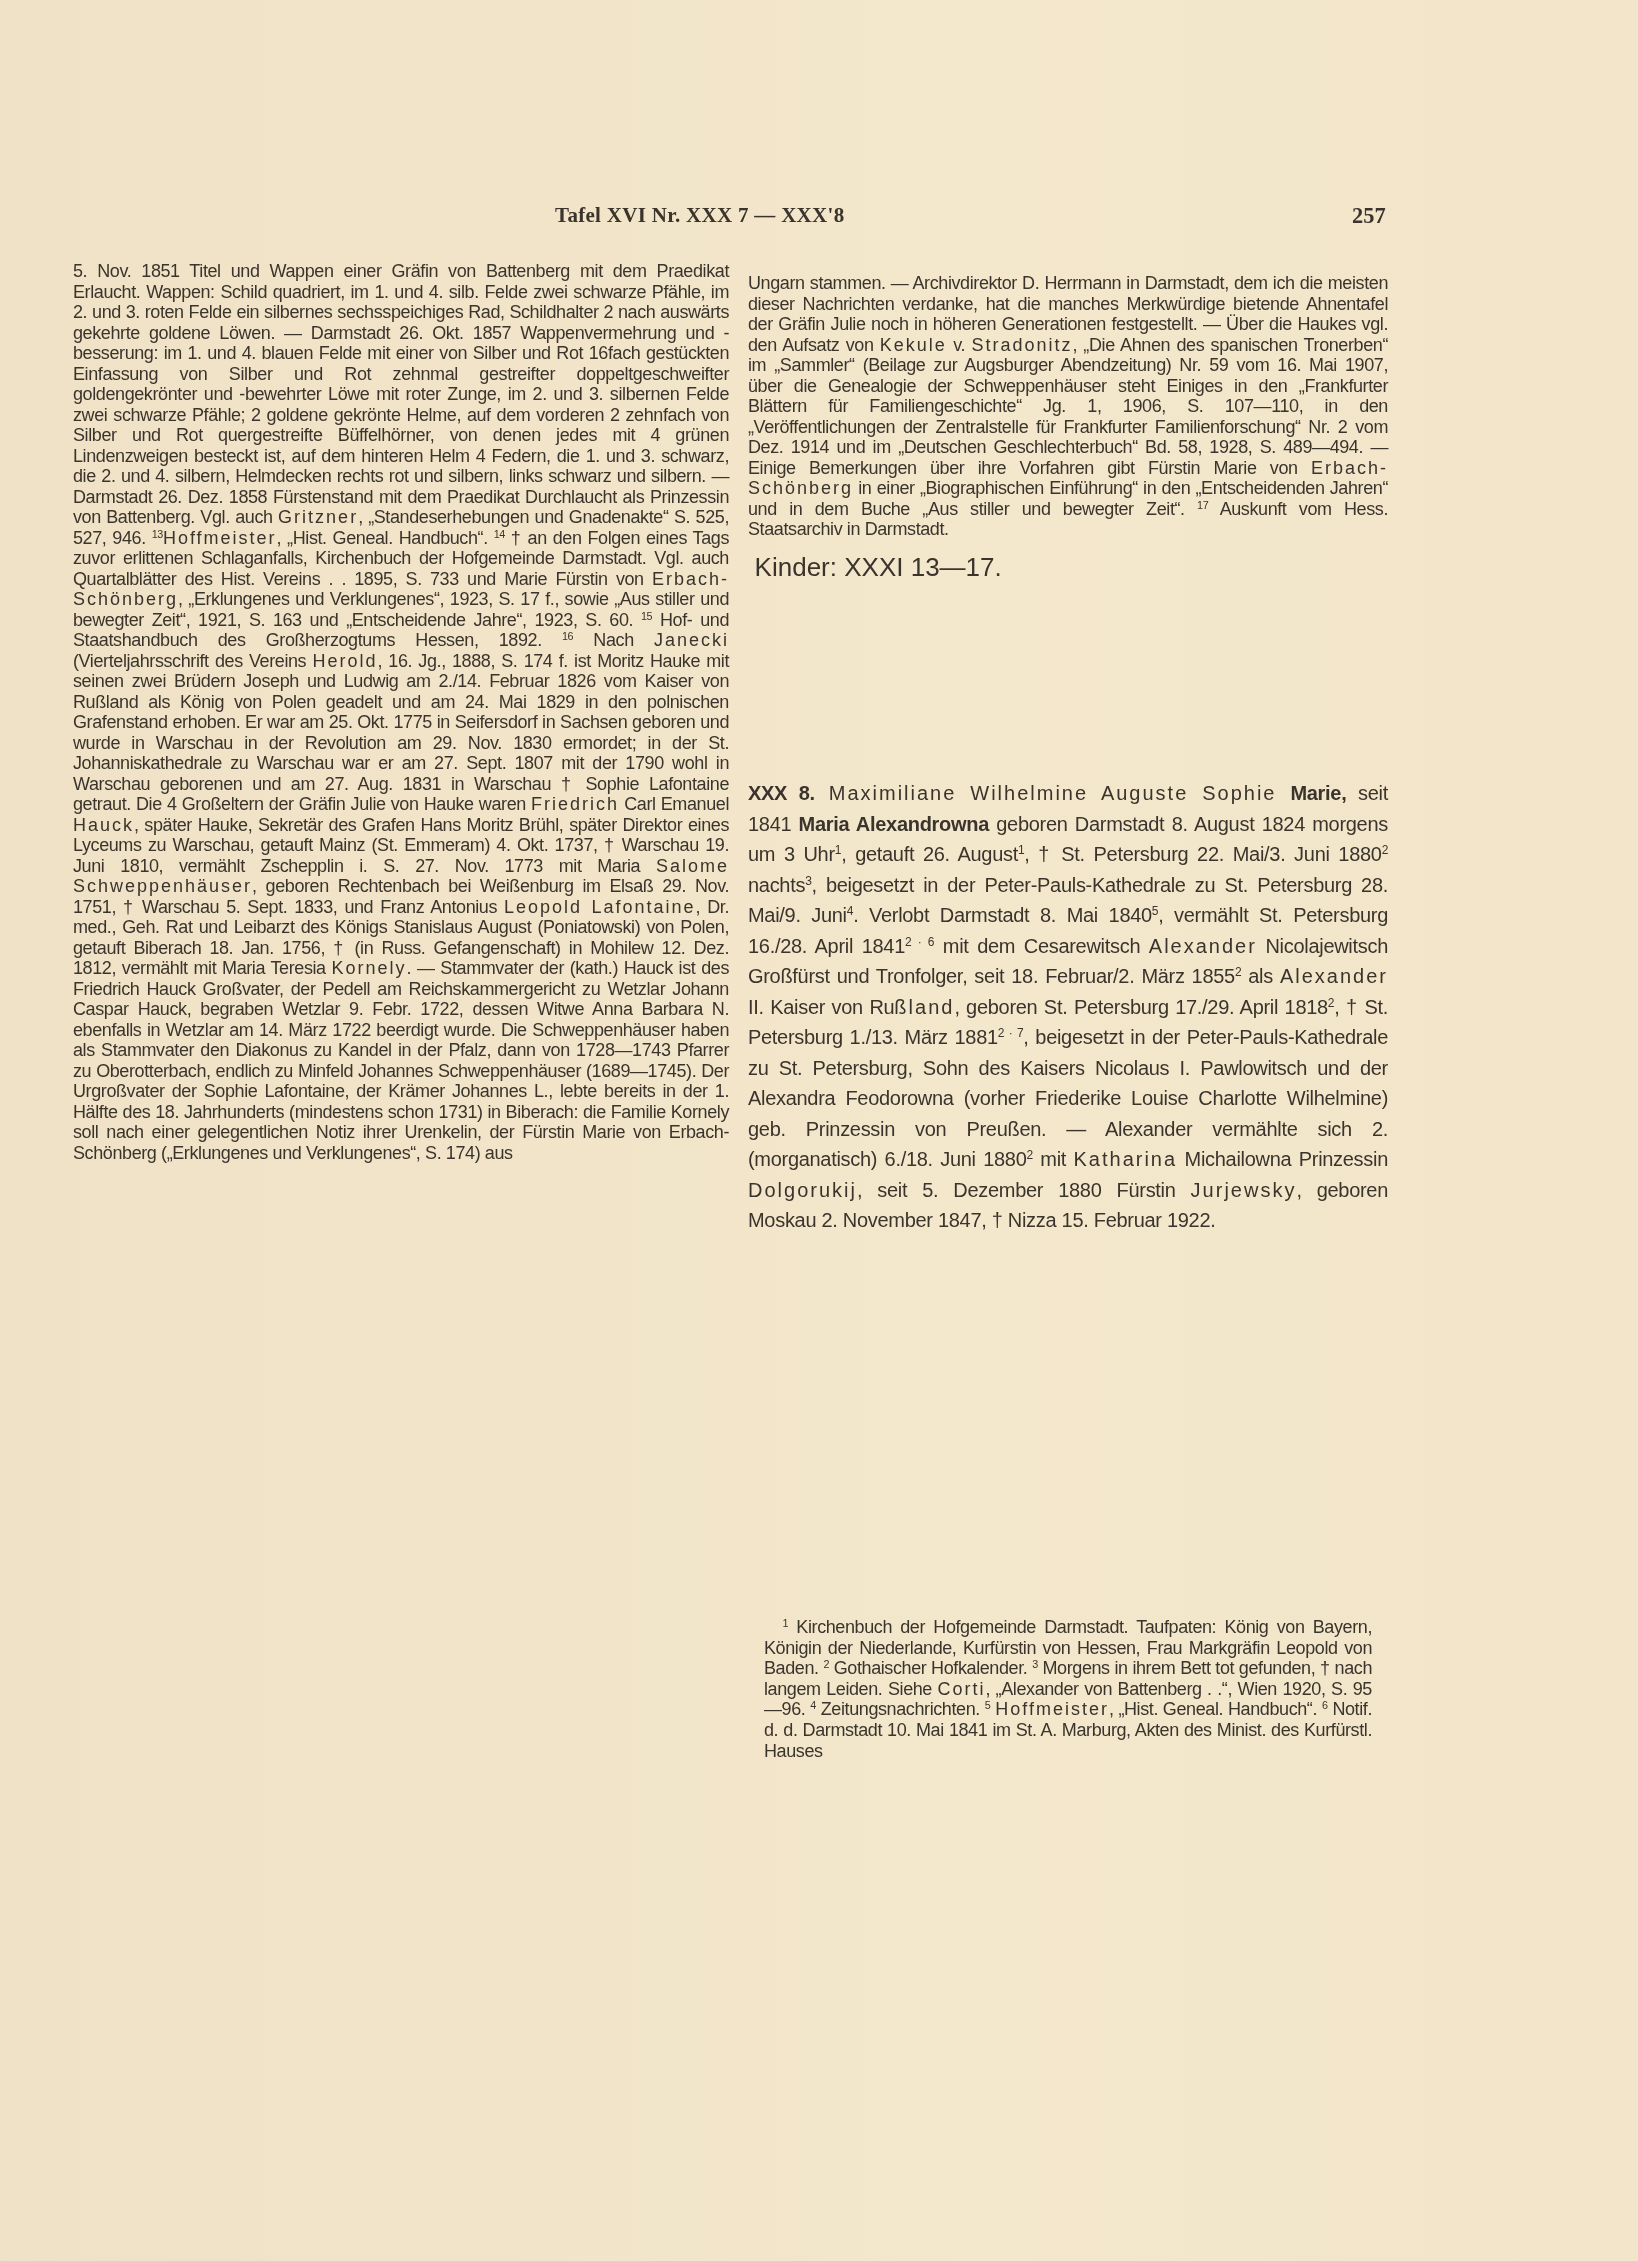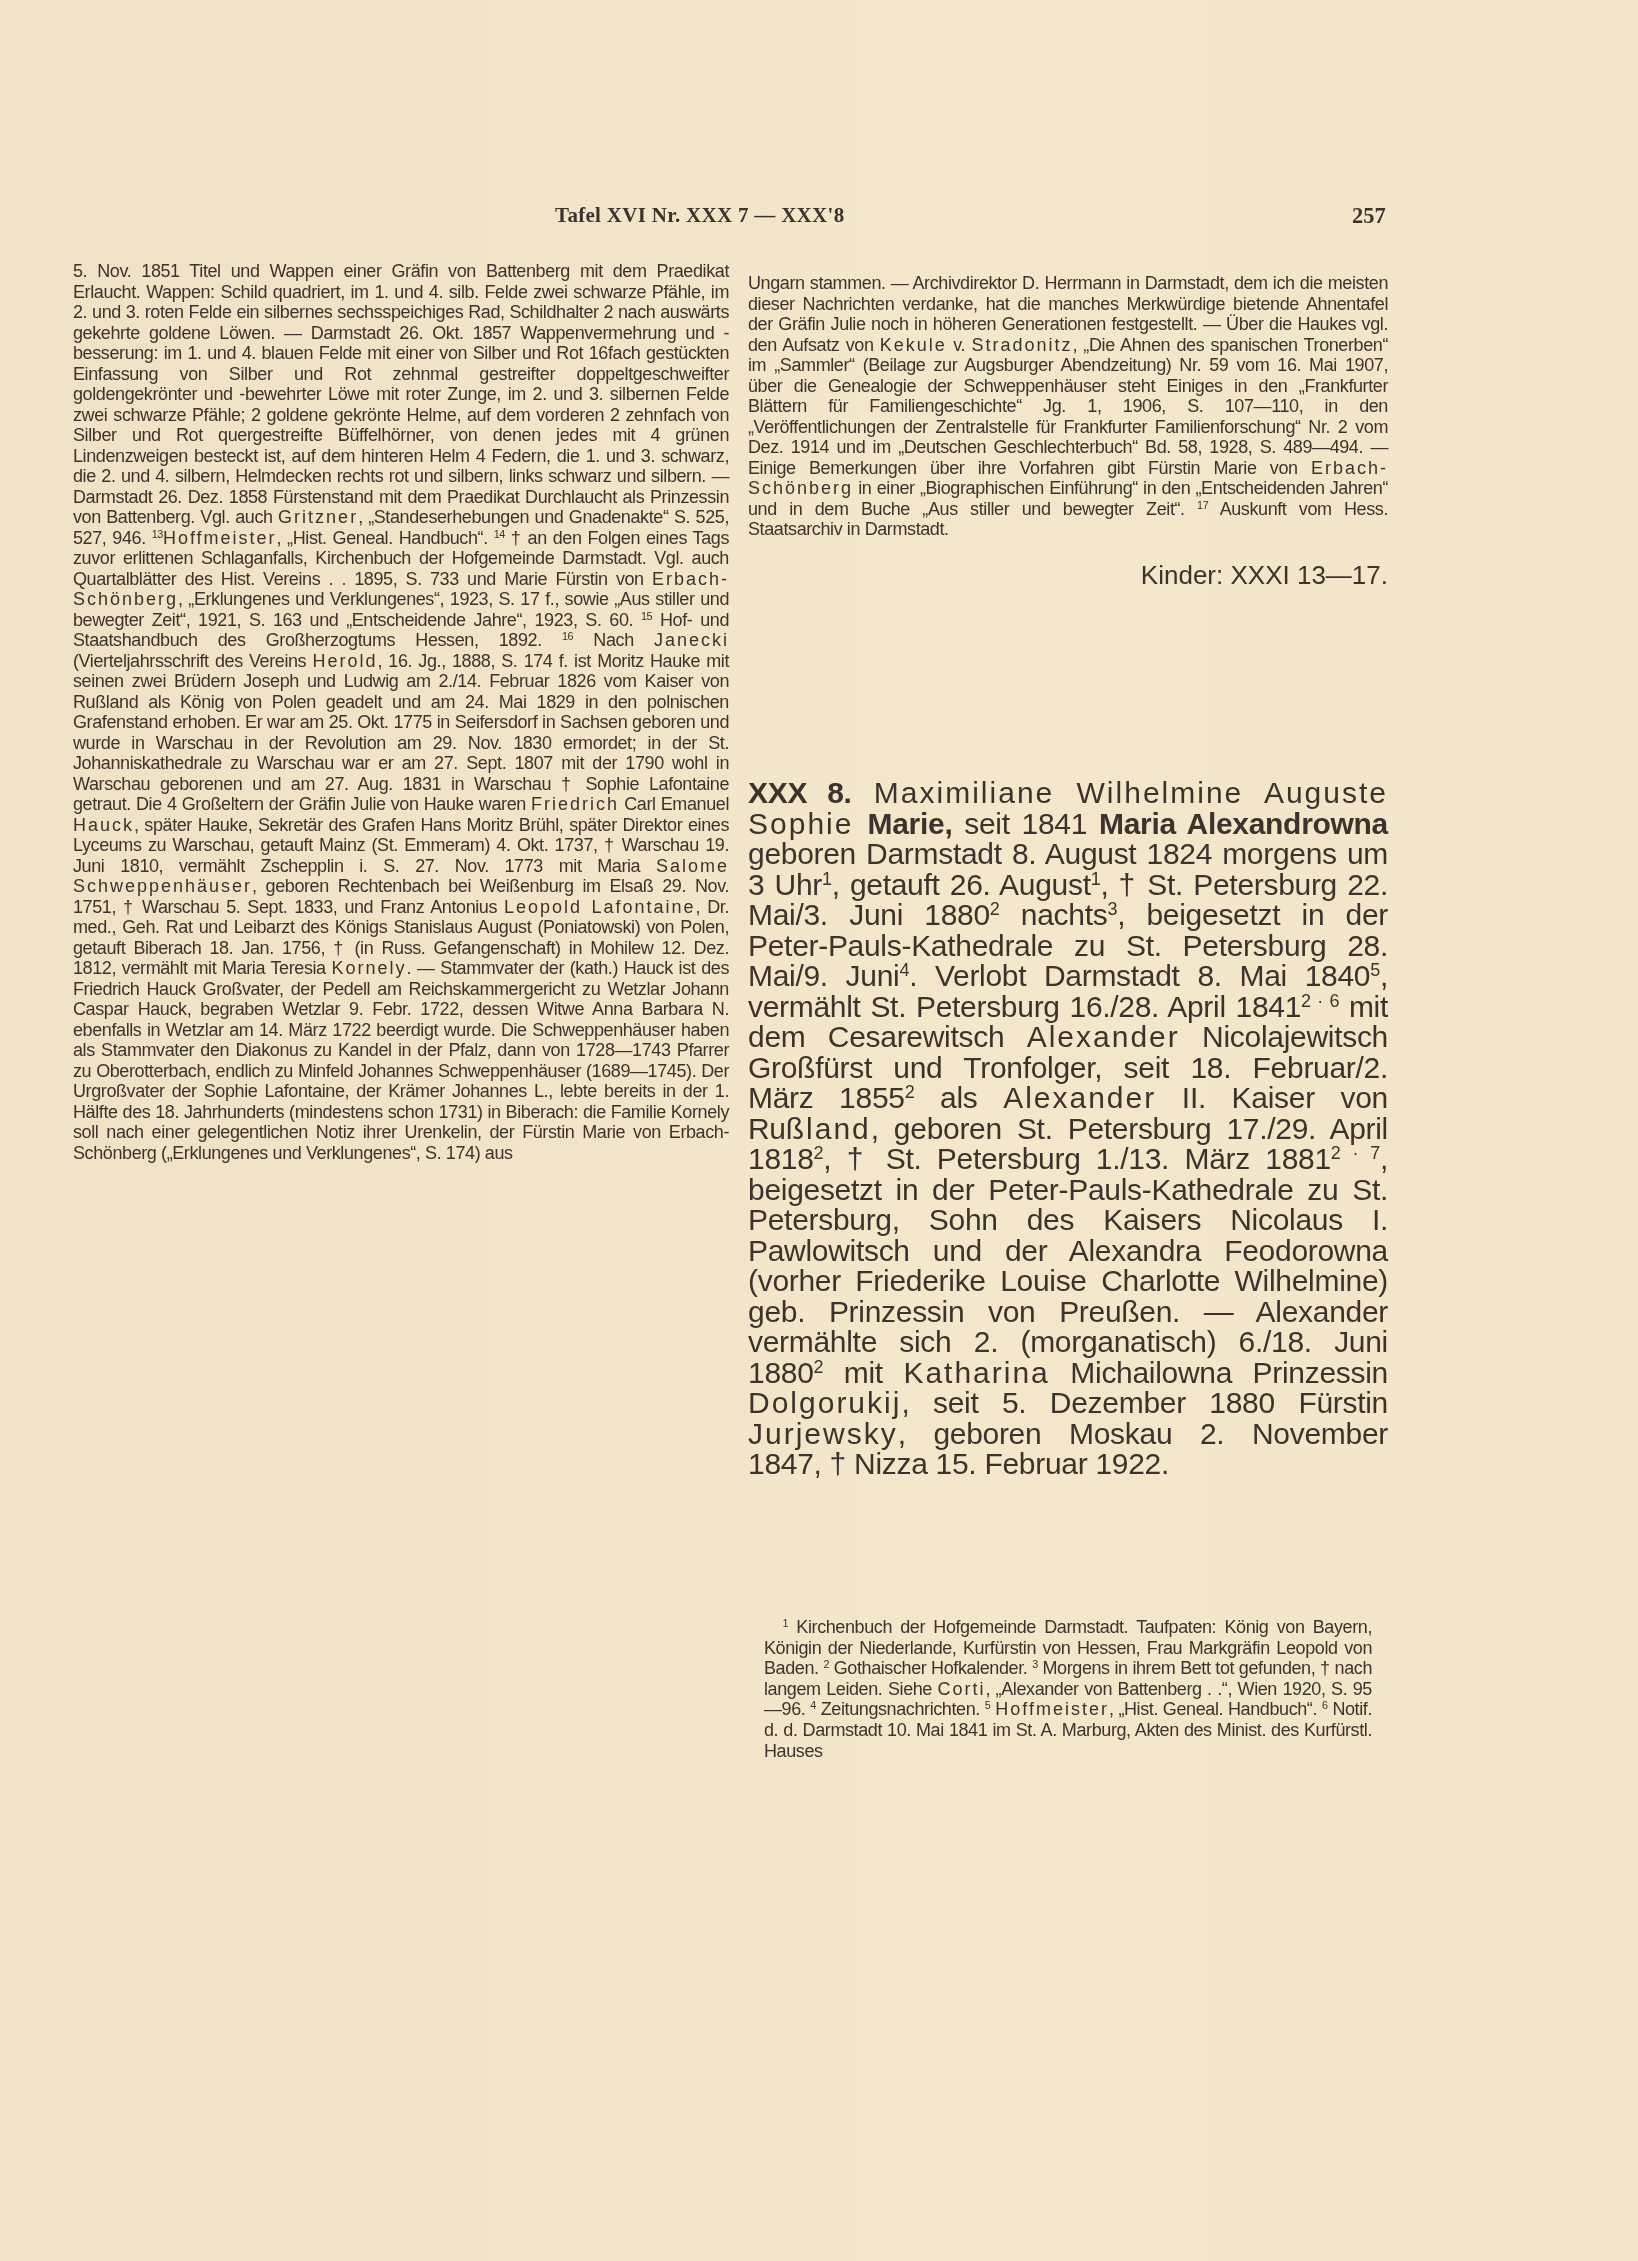--- a/index.html
+++ b/index.html
@@ -27,26 +27,26 @@
   .col-left { left: 73px; top: 261px; width: 656px; }
   .col-right { left: 748px; top: 273px; width: 640px; }
   .small {
     font-size: 18px; line-height: 20.5px; text-align: justify;
     transform-origin: 0 0; letter-spacing: -0.4px;
     font-stretch: condensed;
   }
   .small p { margin: 0; }
   .sp { letter-spacing: 2px; }
   .kinder {
-    text-align: right; font-size: 26px; line-height: 33px; margin-top: 19px;
+    text-align: left; font-size: 26px; line-height: 33px; margin-top: 11px;
     letter-spacing: 0px; padding-left: 6.6px;
   }
   .entry {
     position: absolute; left: 748px; top: 778px; width: 640px;
-    font-size: 30px; line-height: 30.5px; text-align: justify; letter-spacing: -0.3px;
+    font-size: 20px; line-height: 30.5px; text-align: justify; letter-spacing: -0.3px;
     font-family: "Liberation Sans Narrow", "Liberation Sans", sans-serif;
   }
   .entry b { font-weight: bold; }
   .entry-id { font-weight: bold; }
   .footnotes {
     position: absolute; left: 748px; top: 1601px; width: 640px;
     font-size: 18px; line-height: 20.6px; text-align: justify; letter-spacing: -0.4px;
     font-family: "Liberation Sans Narrow", "Liberation Sans", sans-serif;
   }
   .footnotes p { margin: 16px; text-indent: 18.5px; }

